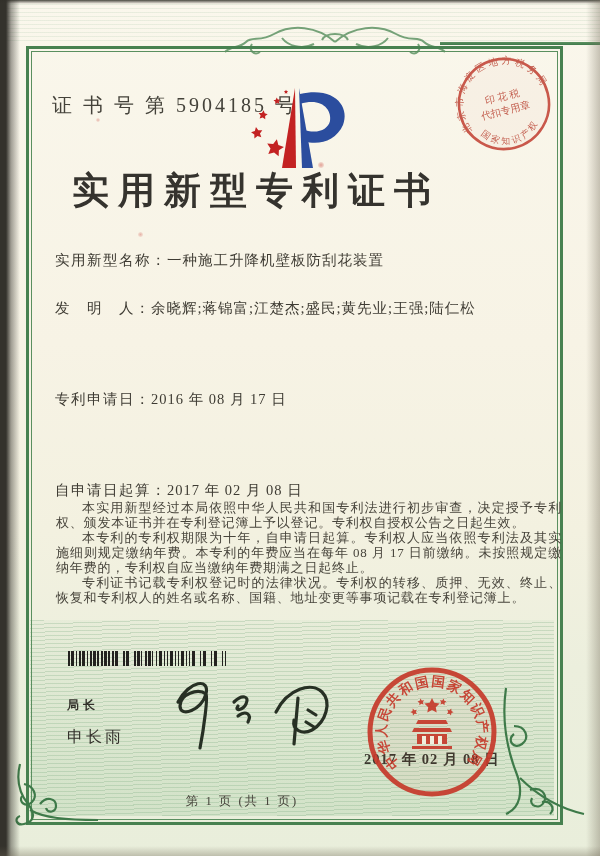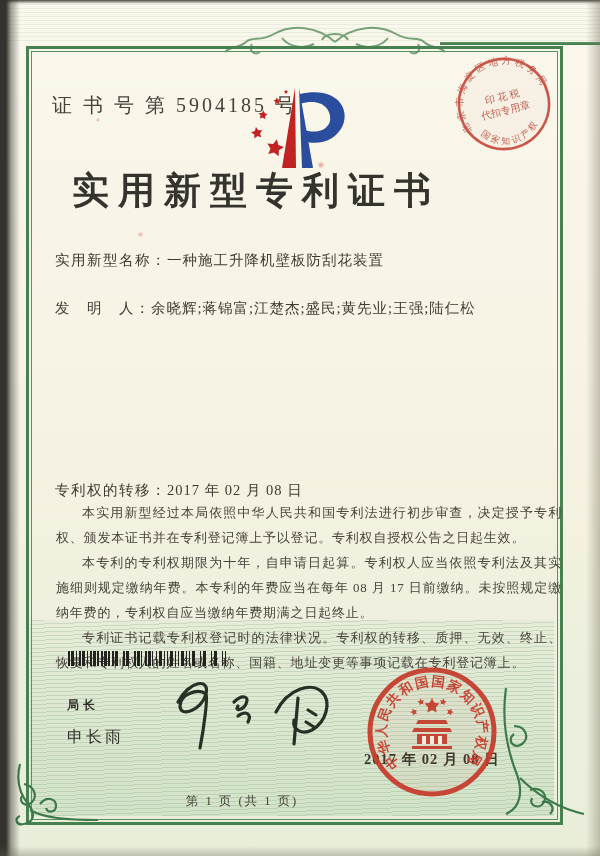--- a/index.html
+++ b/index.html
@@ -48,21 +48,21 @@
   
   .cert-number{position:absolute;left:52px;top:92px;z-index:8;
     font-size:20px;letter-spacing:3px;color:#44423a;text-align:center;}
   .title{position:absolute;left:0;top:166px;width:512px;z-index:8;text-align:center;
     font-size:37px;font-weight:700;letter-spacing:9px;color:#35332e;}
   .field{position:absolute;left:55px;width:490px;z-index:8;
     font-size:14.5px;color:#3e3b33;letter-spacing:1px;white-space:nowrap;}
   .field .lab{letter-spacing:1.5px;margin-top:17px;}
   .f0{top:251px}.f1{top:299px}.f2{top:343px}.f3{top:390px}.f4{top:434px}.f5{top:481px}
   .paras{position:absolute;left:56px;top:500px;width:506px;z-index:8;
-    font-size:13px;line-height:25px;color:#48453c;letter-spacing:.8px;text-align:justify;}
+    font-size:13px;line-height:15px;color:#48453c;letter-spacing:.8px;text-align:justify;}
   .paras p{margin:0;text-indent:2em;}
 
   
   .barcode{position:absolute;left:68px;top:651px;width:158px;height:15px;z-index:8;
     background:repeating-linear-gradient(90deg,
       #23221f 0,#23221f 1.5px,transparent 1.5px,transparent 3px,
       #23221f 3px,#23221f 6px,transparent 6px,transparent 7.5px,
       #23221f 7.5px,#23221f 8.5px,transparent 8.5px,transparent 11px);}
   .director-title{position:absolute;left:67px;top:697px;z-index:8;font-size:12px;letter-spacing:4px;color:#33312b;font-weight:bold;}
   .director-name{position:absolute;left:67px;top:727px;z-index:8;font-size:16px;letter-spacing:3px;color:#33312b;}
@@ -146,21 +146,22 @@
       <use href="#star" transform="translate(27,31) scale(4.8) rotate(8)"></use>
       <use href="#star" transform="translate(41,17) scale(3.6) rotate(-6)"></use>
       <use href="#star" transform="translate(50,8) scale(2.2)"></use>
     </g>
   </svg>
 
   <div class="title">实用新型专利证书</div>
 
   <div class="field f0"><span class="lab">实用新型名称：</span><span>一种施工升降机壁板防刮花装置</span></div>
   <div class="field f1"><span class="lab">发　明　人：</span><span>余晓辉;蒋锦富;江楚杰;盛民;黄先业;王强;陆仁松</span></div>
-  <div class="field f5"><span class="lab">专利权的转移：</span><span>2017 年 02 月 08 日</span></div>
+  <div class="field f3"><span class="lab">专利申请日：</span><span>2016 年 08 月 17 日</span></div>
+  <div class="field f5"><span class="lab">自申请日起算：</span><span>2017 年 02 月 08 日</span></div>
 
   <div class="paras">
     <p>本实用新型经过本局依照中华人民共和国专利法进行初步审查，决定授予专利权、颁发本证书并在专利登记簿上予以登记。专利权自授权公告之日起生效。</p>
     <p>本专利的专利权期限为十年，自申请日起算。专利权人应当依照专利法及其实施细则规定缴纳年费。本专利的年费应当在每年 08 月 17 日前缴纳。未按照规定缴纳年费的，专利权自应当缴纳年费期满之日起终止。</p>
     <p>专利证书记载专利权登记时的法律状况。专利权的转移、质押、无效、终止、恢复和专利权人的姓名或名称、国籍、地址变更等事项记载在专利登记簿上。</p>
   </div>
 
   <div class="barcode"></div>
 
   <div class="director-title">局长</div>

